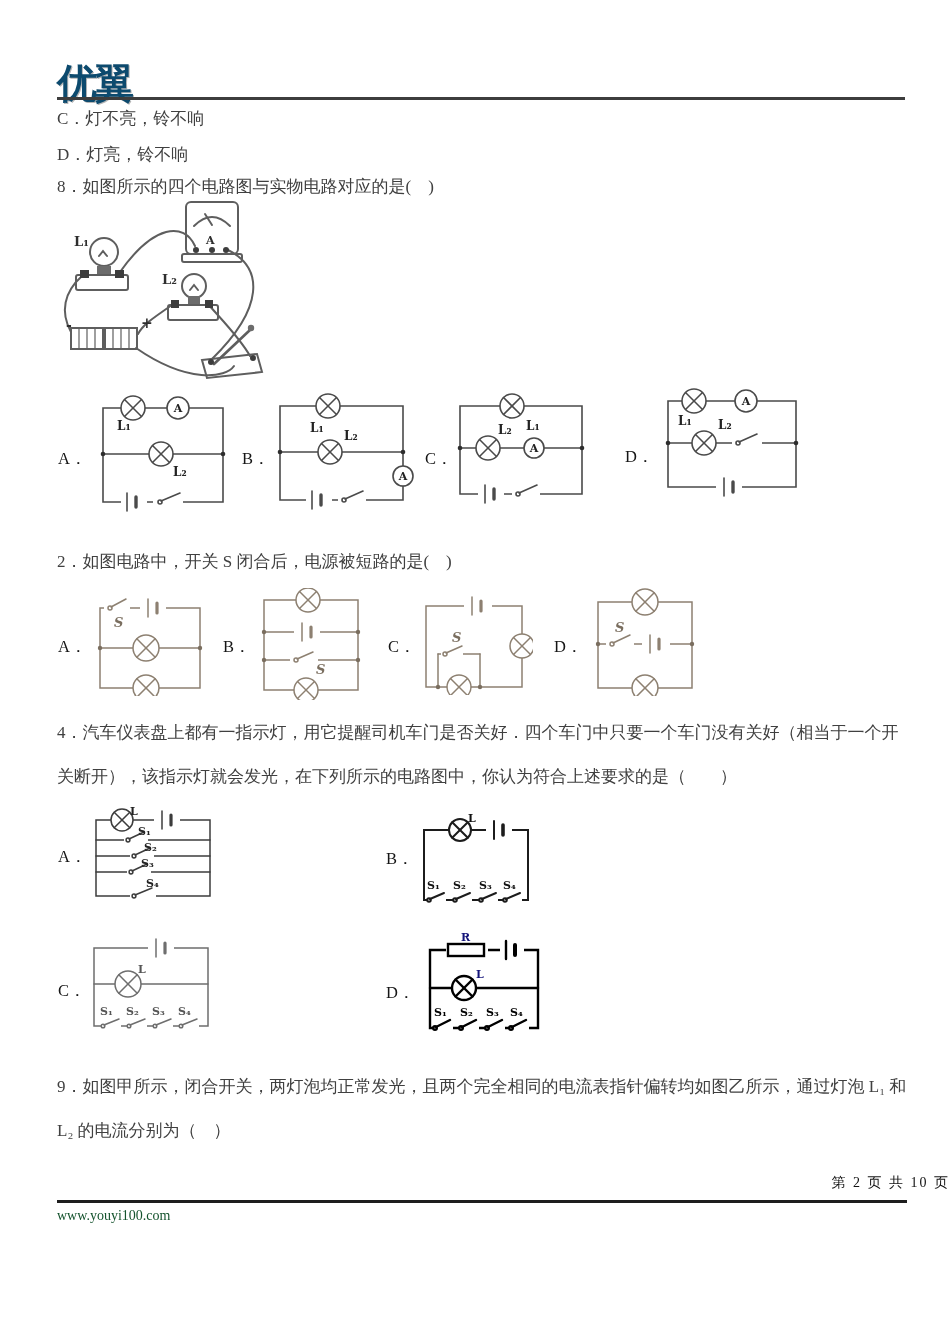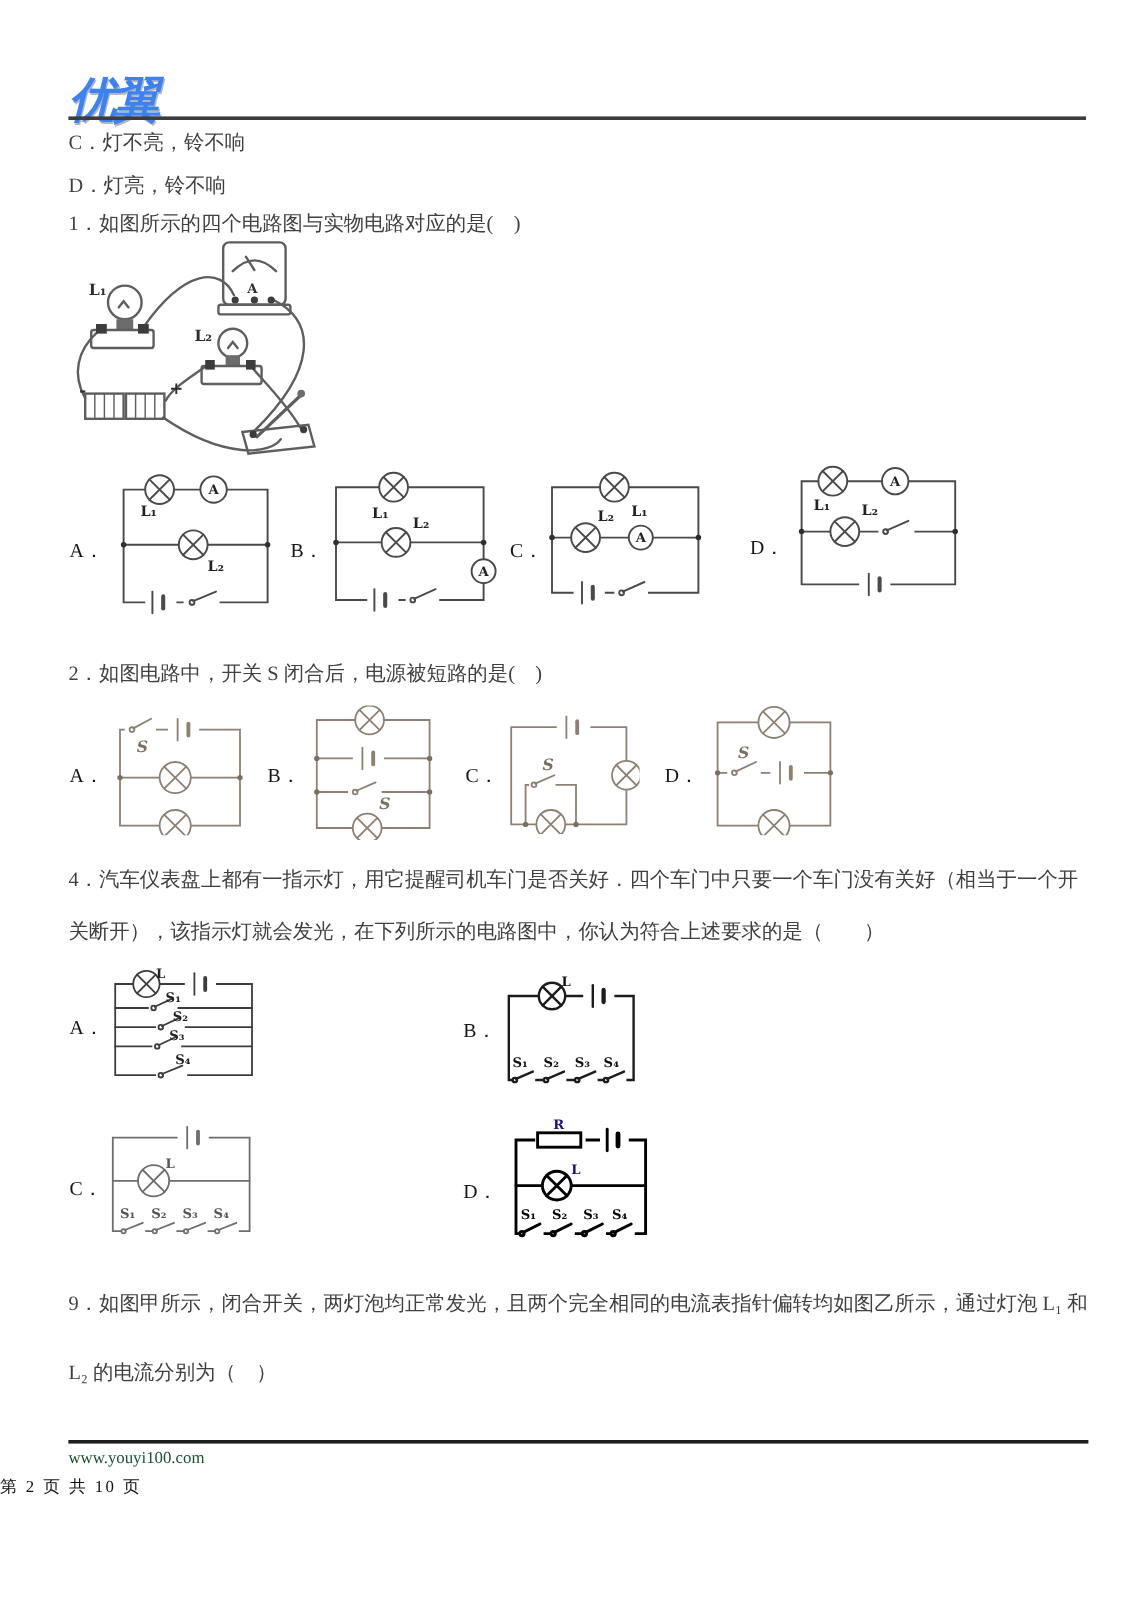--- a/index.html
+++ b/index.html
@@ -2,39 +2,39 @@
 <html><head>
 <meta charset="utf-8">
 <style>
   html,body{margin:0;padding:0;background:#888;}
   #page{position:relative;width:950px;height:1344px;background:#ffffff;margin:0 auto;
         font-family:"Liberation Serif","DejaVu Serif",serif;color:#151515;overflow:hidden;}
   .txt{position:absolute;font-size:17px;line-height:1.25;white-space:nowrap;color:#404040;}
   .optlabel{position:absolute;font-size:16.5px;color:#161616;}
   .diag{position:absolute;}
   .hline{position:absolute;background:#3d3d3d;}
-  #logo{position:absolute;left:57px;top:56px;font-size:40px;font-weight:900;font-style:italic;
-        color:#3b82f6;letter-spacing:-3px;font-family:"DejaVu Sans",sans-serif;
+  #logo{position:absolute;left:57px;top:56px;font-size:40px;font-weight:900;
+        color:#0c4a6e;letter-spacing:-3px;font-family:"DejaVu Sans",sans-serif;
         text-shadow:1px 1px 0 #b5b5b5;}
   svg text{font-family:"DejaVu Serif","Liberation Serif",serif;}
   .footer-site{position:absolute;left:57px;top:1208px;font-size:14px;color:#14532d;}
-  .footer-page{position:absolute;left:0;top:1230px;width:950px;text-align:left;font-size:14px;color:#111;letter-spacing:2px;}
+  .footer-page{position:absolute;left:0;top:1174px;width:950px;text-align:right;font-size:14px;color:#111;letter-spacing:2px;}
 </style>
 </head>
 <body>
 
 <div id="page">
 
   <div id="logo">优翼</div>
   <div class="hline" style="left:57px;top:97px;width:848px;height:3px;"></div>
 
   <div class="txt" style="left:57px;top:108px;">C．灯不亮，铃不响</div>
   <div class="txt" style="left:57px;top:144px;">D．灯亮，铃不响</div>
 
-  <div class="txt" style="left:57px;top:176px;">1．如图所示的四个电路图与实物电路对应的是(　)</div>
+  <div class="txt" style="left:57px;top:176px;">8．如图所示的四个电路图与实物电路对应的是(　)</div>
 
   <svg class="diag" style="left:58px;top:196px;" width="320" height="192" viewBox="0 0 320 192">
     <g stroke="#5e5e5e" stroke-width="2" fill="none" stroke-linecap="round">
 
       <path d="M24,80 C6,96 2,116 13,136"></path>
       <path d="M62,76 C96,28 126,26 137,50"></path>
       <path d="M170,54 C206,72 206,112 154,163"></path>
       <path d="M150,108 C162,122 182,142 192,160"></path>
       <path d="M114,109 C92,124 84,130 80,138"></path>
       <path d="M78,152 C130,188 168,182 176,170"></path>
@@ -460,19 +460,19 @@
       <text x="39" y="11" fill="#14147a">R</text>
       <text x="54" y="48" fill="#14147a">L</text>
       <text x="12" y="86" fill="#000">S₁</text>
       <text x="38" y="86" fill="#000">S₂</text>
       <text x="64" y="86" fill="#000">S₃</text>
       <text x="88" y="86" fill="#000">S₄</text>
     </g>
   </svg>
 
   <div class="txt" style="left:57px;top:1076px;">9．如图甲所示，闭合开关，两灯泡均正常发光，且两个完全相同的电流表指针偏转均如图乙所示，通过灯泡 L₁ 和</div>
-  <div class="txt" style="left:57px;top:1120px;margin-top:13px;">L₂ 的电流分别为（　）</div>
+  <div class="txt" style="left:57px;top:1120px;">L₂ 的电流分别为（　）</div>
 
   <div class="hline" style="left:57px;top:1200px;width:850px;height:2.5px;background:#1e1e1e;"></div>
   <div class="footer-site">www.youyi100.com</div>
   <div class="footer-page">第 2 页 共 10 页</div>
 
 </div>
 
 </body></html>

